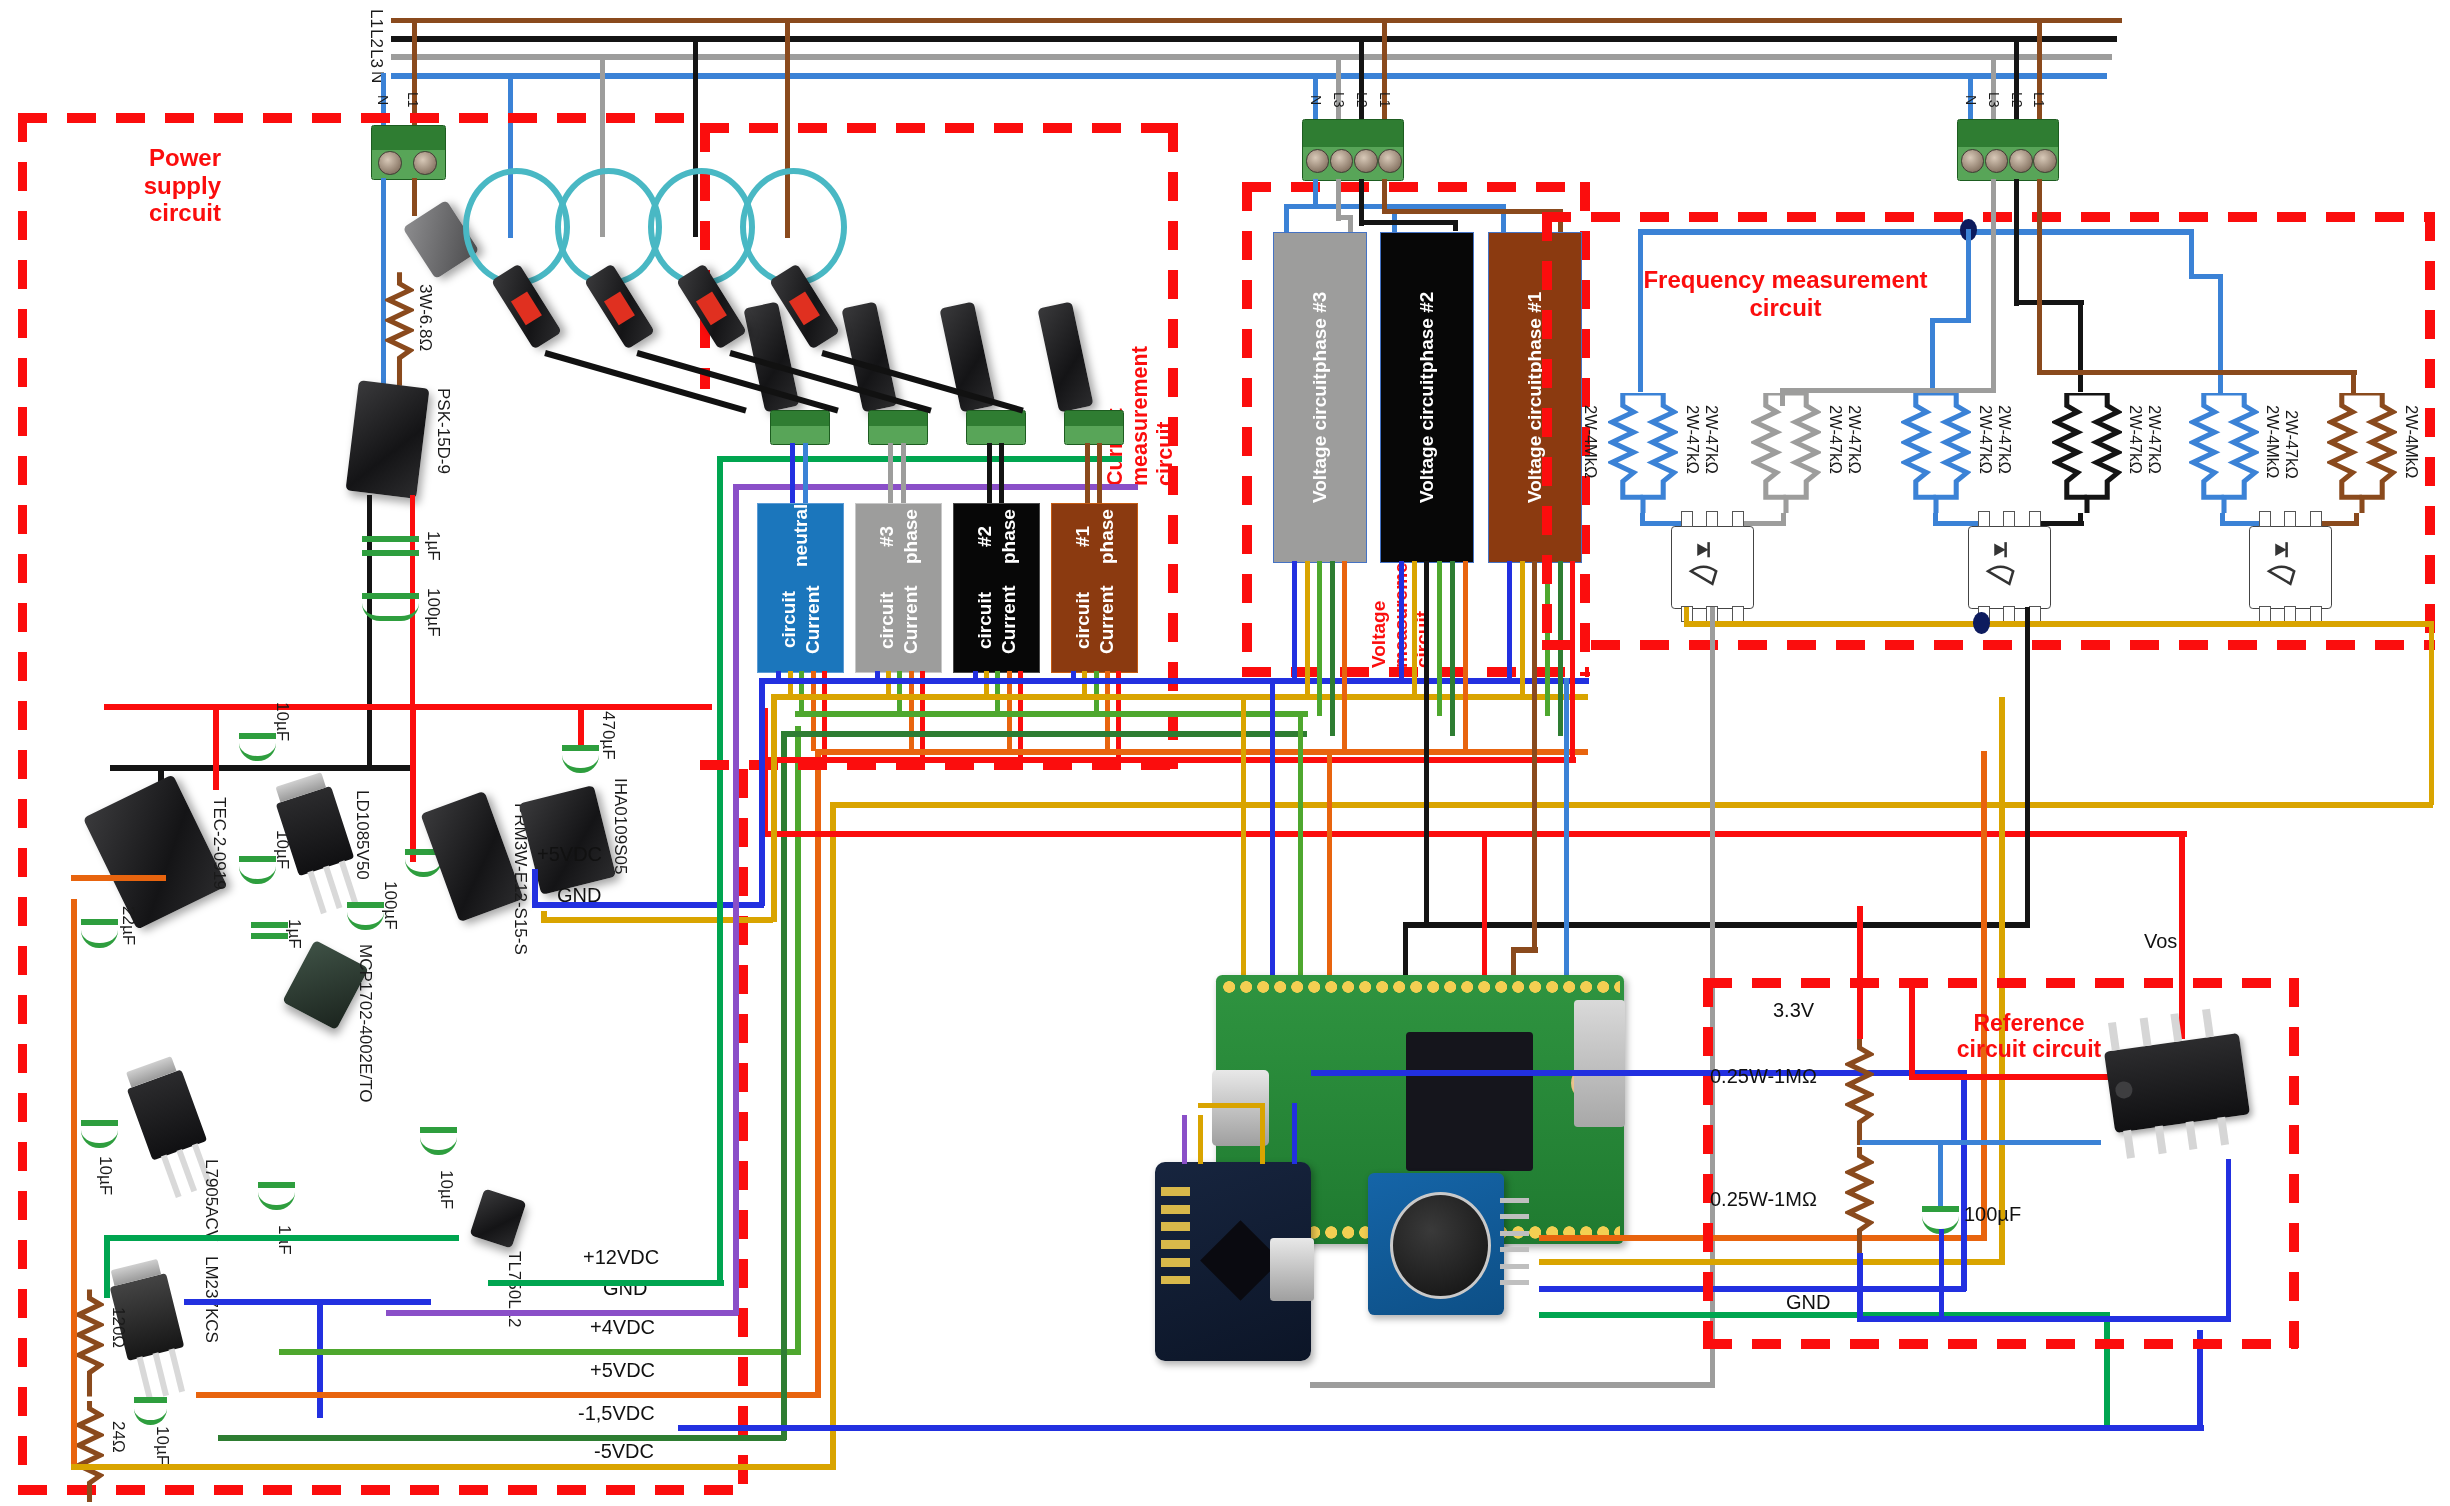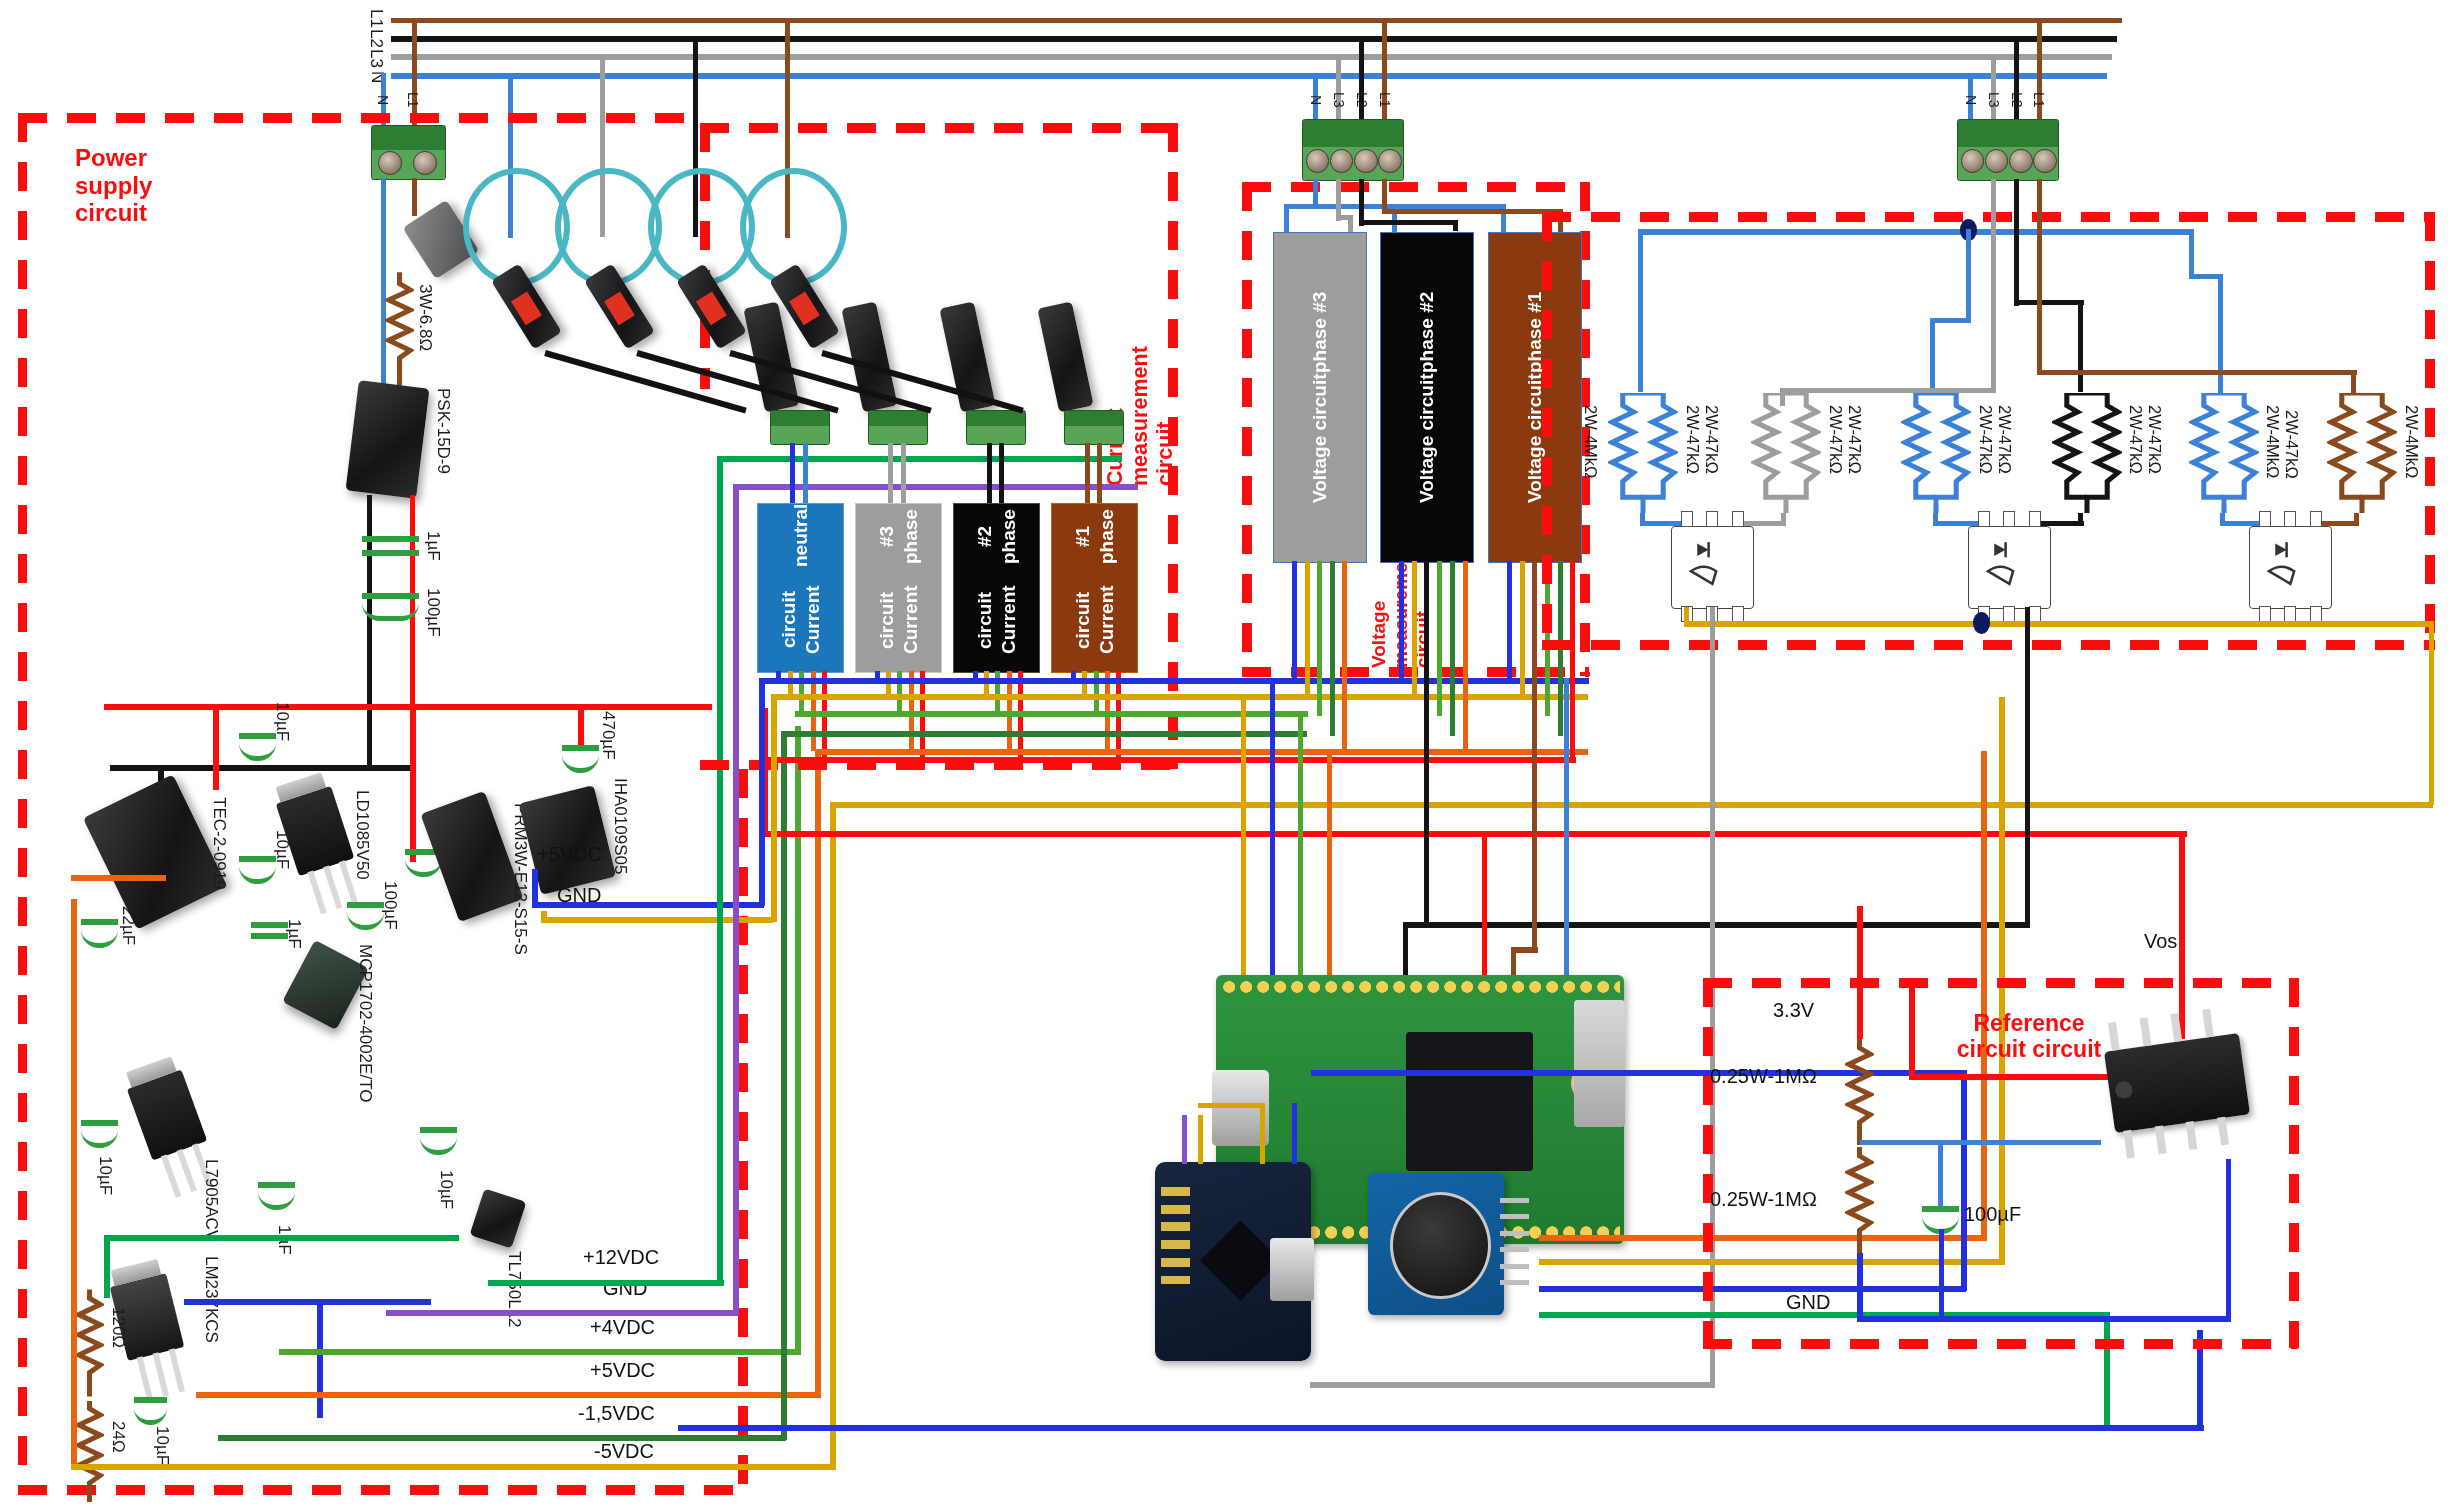--- a/index.html
+++ b/index.html
@@ -60,21 +60,21 @@
   <div class="w" style="left:1382px;top:17.7px;width:5px;height:101px;background:var(--brown)"></div>
   <div class="w" style="left:1968px;top:73px;width:5px;height:46px;background:var(--nblue)"></div>
   <div class="w" style="left:1991px;top:54px;width:5px;height:65px;background:var(--gray)"></div>
   <div class="w" style="left:2014px;top:36px;width:5px;height:83px;background:var(--black)"></div>
   <div class="w" style="left:2037px;top:17.7px;width:5px;height:101px;background:var(--brown)"></div>
 
   <div class="dh" style="left:17.7px;top:113px;width:682px;"></div>
   <div class="dv" style="left:17.7px;top:113px;height:1380px;"></div>
   <div class="dh" style="left:17.7px;top:1485px;width:730px;"></div>
   <div class="dv" style="left:738px;top:769px;height:725px;"></div>
-  <div class="abs rt note" style="left:75px;top:144px;width:146px;font-size:24px;text-align:left;">Power supply circuit</div>
+  <div class="abs rt note" style="left:75px;top:144px;width:146px;font-size:24px;text-align:right;">Power supply circuit</div>
 
   <div class="abs lblsm vt" style="left:375px;top:95px;">N</div>
   <div class="abs lblsm vt" style="left:405px;top:92px;">L1</div>
   <div class="tb" style="left:371px;top:125px;width:73px;height:53px;">
     <div class="screw" style="left:6.3px;top:25px;"></div>
       <div class="screw" style="left:41px;top:25px;"></div>
   </div>
 
   <div class="w" style="left:381px;top:178px;width:5px;height:209px;background:var(--nblue)"></div>
   <div class="w" style="left:412px;top:178px;width:5px;height:38px;background:var(--brown)"></div>
@@ -408,20 +408,21 @@
     <div class="screw" style="left:2.5px;top:29px;"></div>
       <div class="screw" style="left:26.6px;top:29px;"></div>
     <div class="screw" style="left:51px;top:29px;"></div>
       <div class="screw" style="left:75px;top:29px;"></div>
   </div>
 
   <div class="dh" style="left:1542px;top:212px;width:893px;"></div>
   <div class="dv" style="left:1542px;top:212px;height:437px;"></div>
   <div class="dv" style="left:2425px;top:212px;height:437px;"></div>
   <div class="dh" style="left:1542px;top:640px;width:893px;"></div>
+  <div class="abs rt note" style="left:1627px;top:266px;width:317px;font-size:24px;text-align:center;">Frequency measurement circuit</div>
 
   <div class="w" style="left:1638px;top:229px;width:556px;height:5.7px;background:var(--nblue)"></div>
   <div class="dot" style="left:1960px;top:219px;"></div>
   <div class="w" style="left:1638px;top:229px;width:5px;height:163px;background:var(--nblue)"></div>
   <div class="w" style="left:1966px;top:229px;width:5px;height:94px;background:var(--nblue)"></div>
   <div class="w" style="left:1930px;top:318px;width:41px;height:5px;background:var(--nblue)"></div>
   <div class="w" style="left:1930px;top:318px;width:5px;height:75px;background:var(--nblue)"></div>
   <div class="w" style="left:2189px;top:229px;width:5px;height:49px;background:var(--nblue)"></div>
   <div class="w" style="left:2189px;top:274px;width:34px;height:5px;background:var(--nblue)"></div>
   <div class="w" style="left:2218px;top:274px;width:5px;height:119px;background:var(--nblue)"></div>

